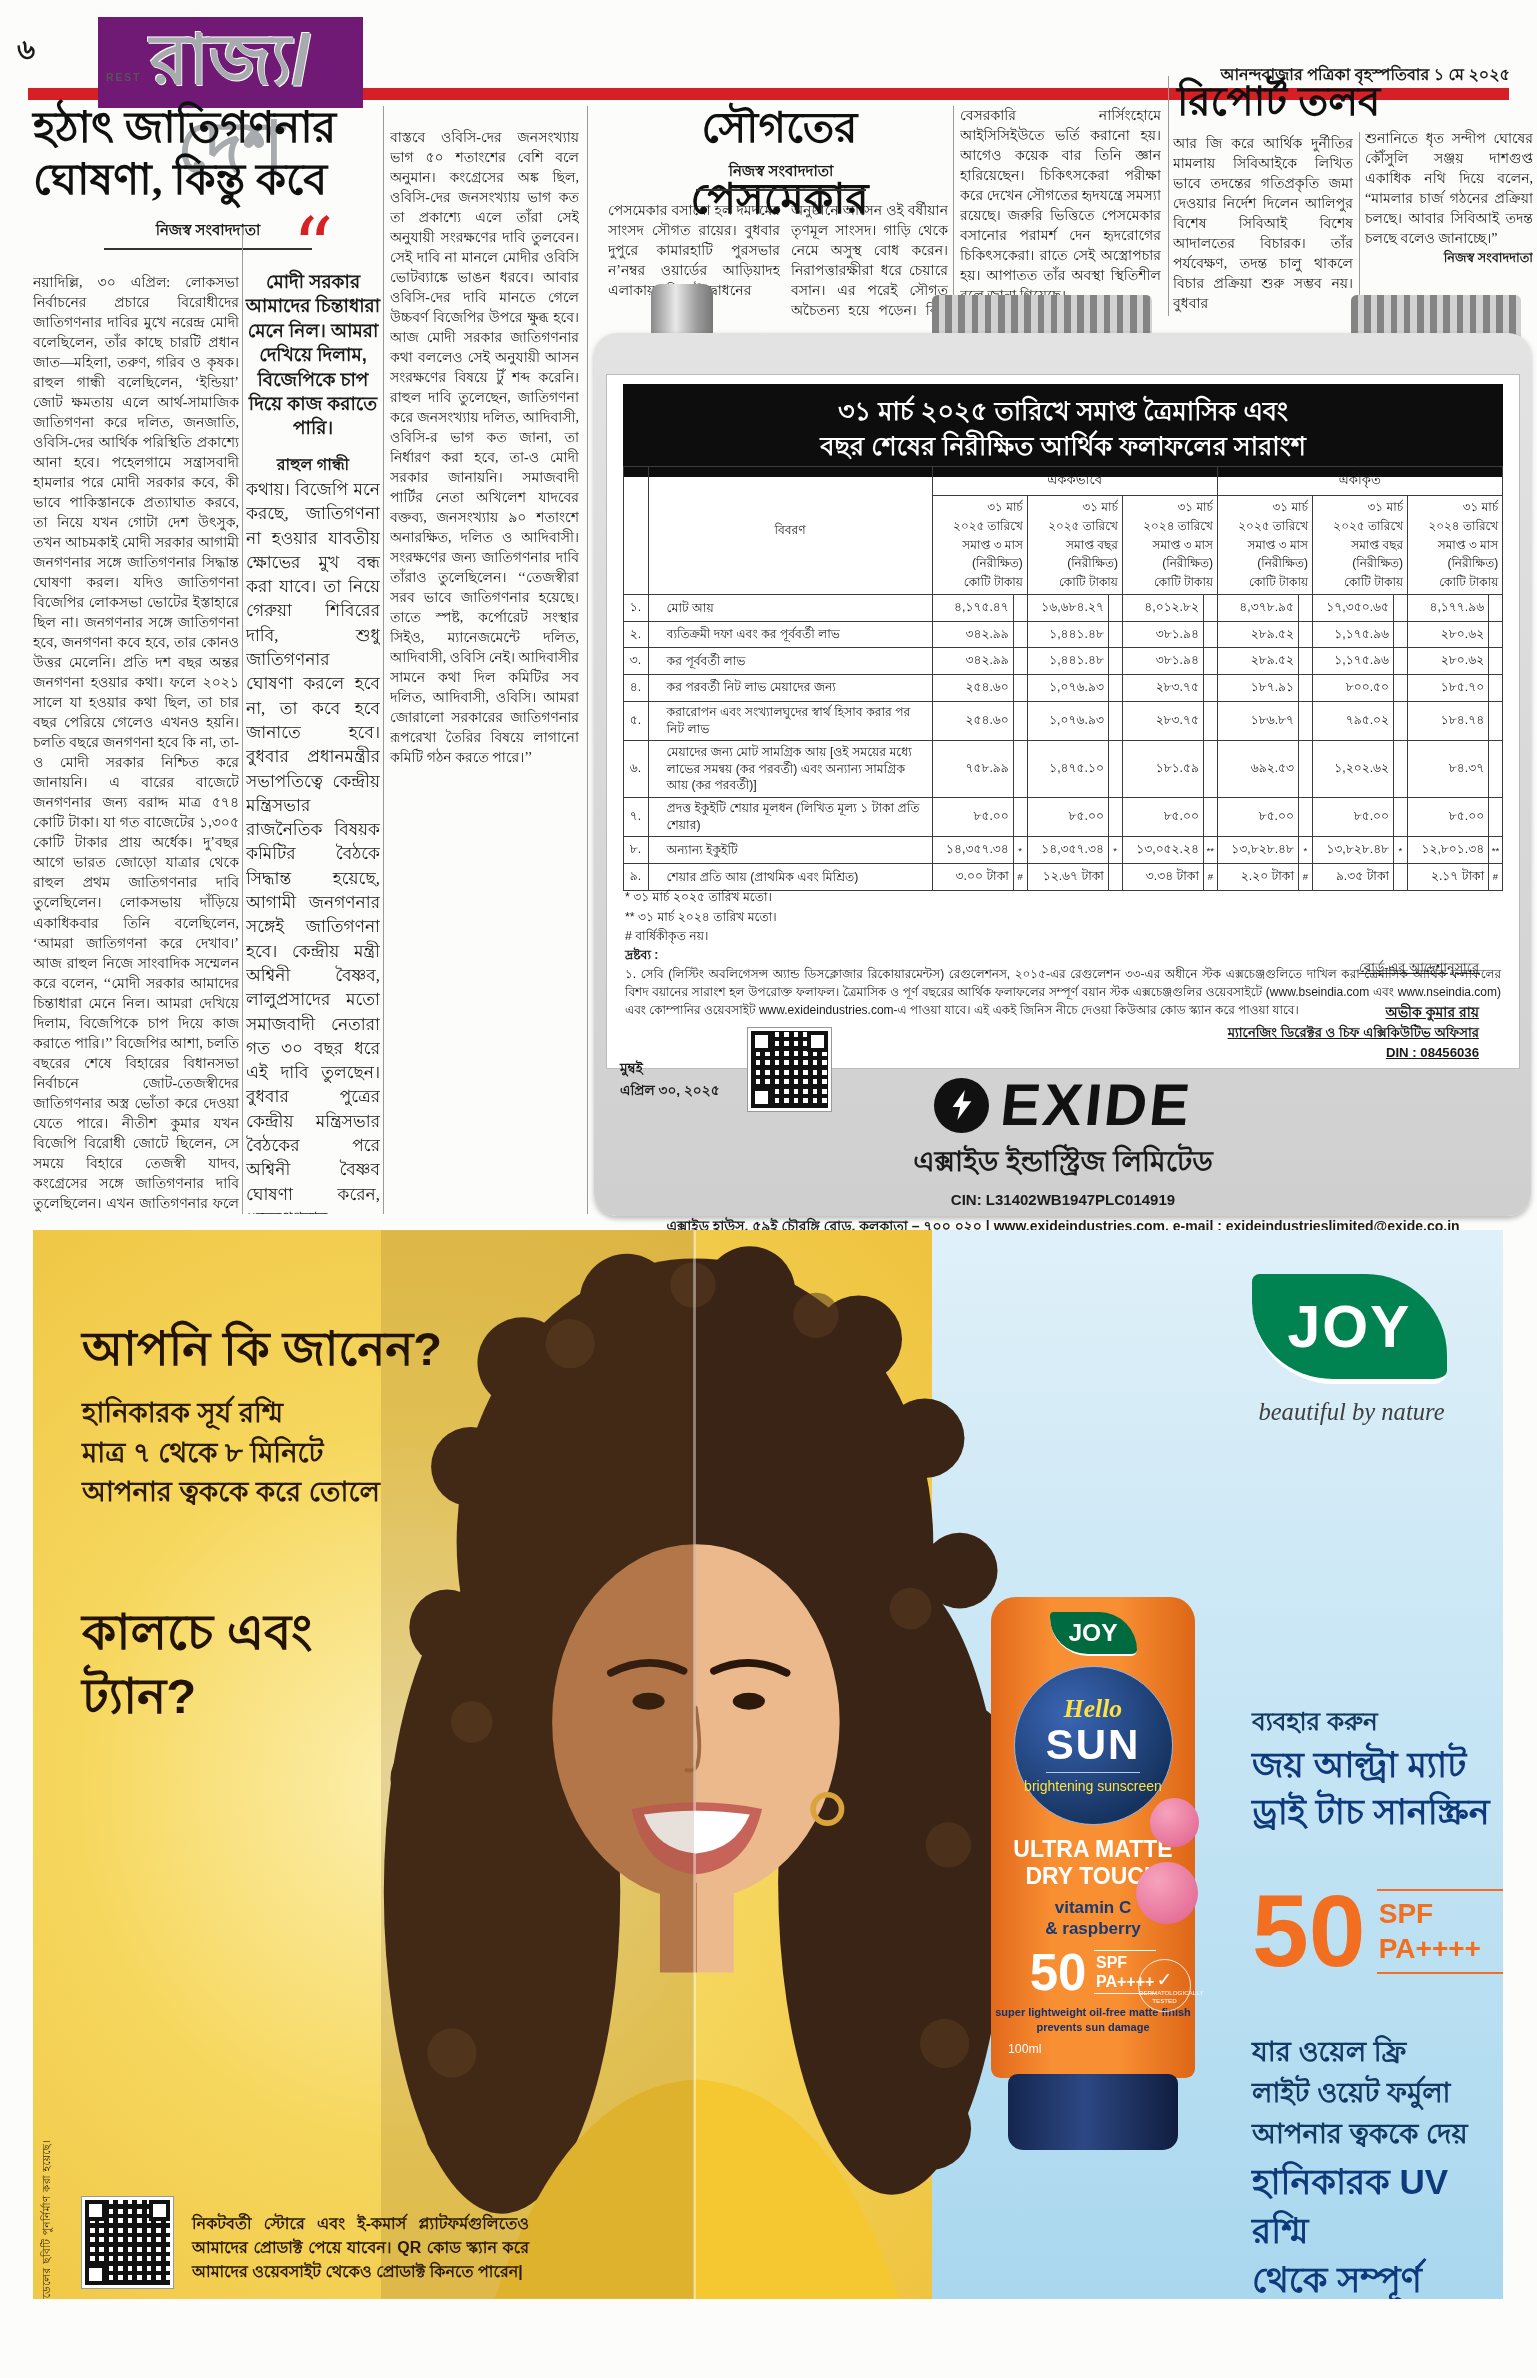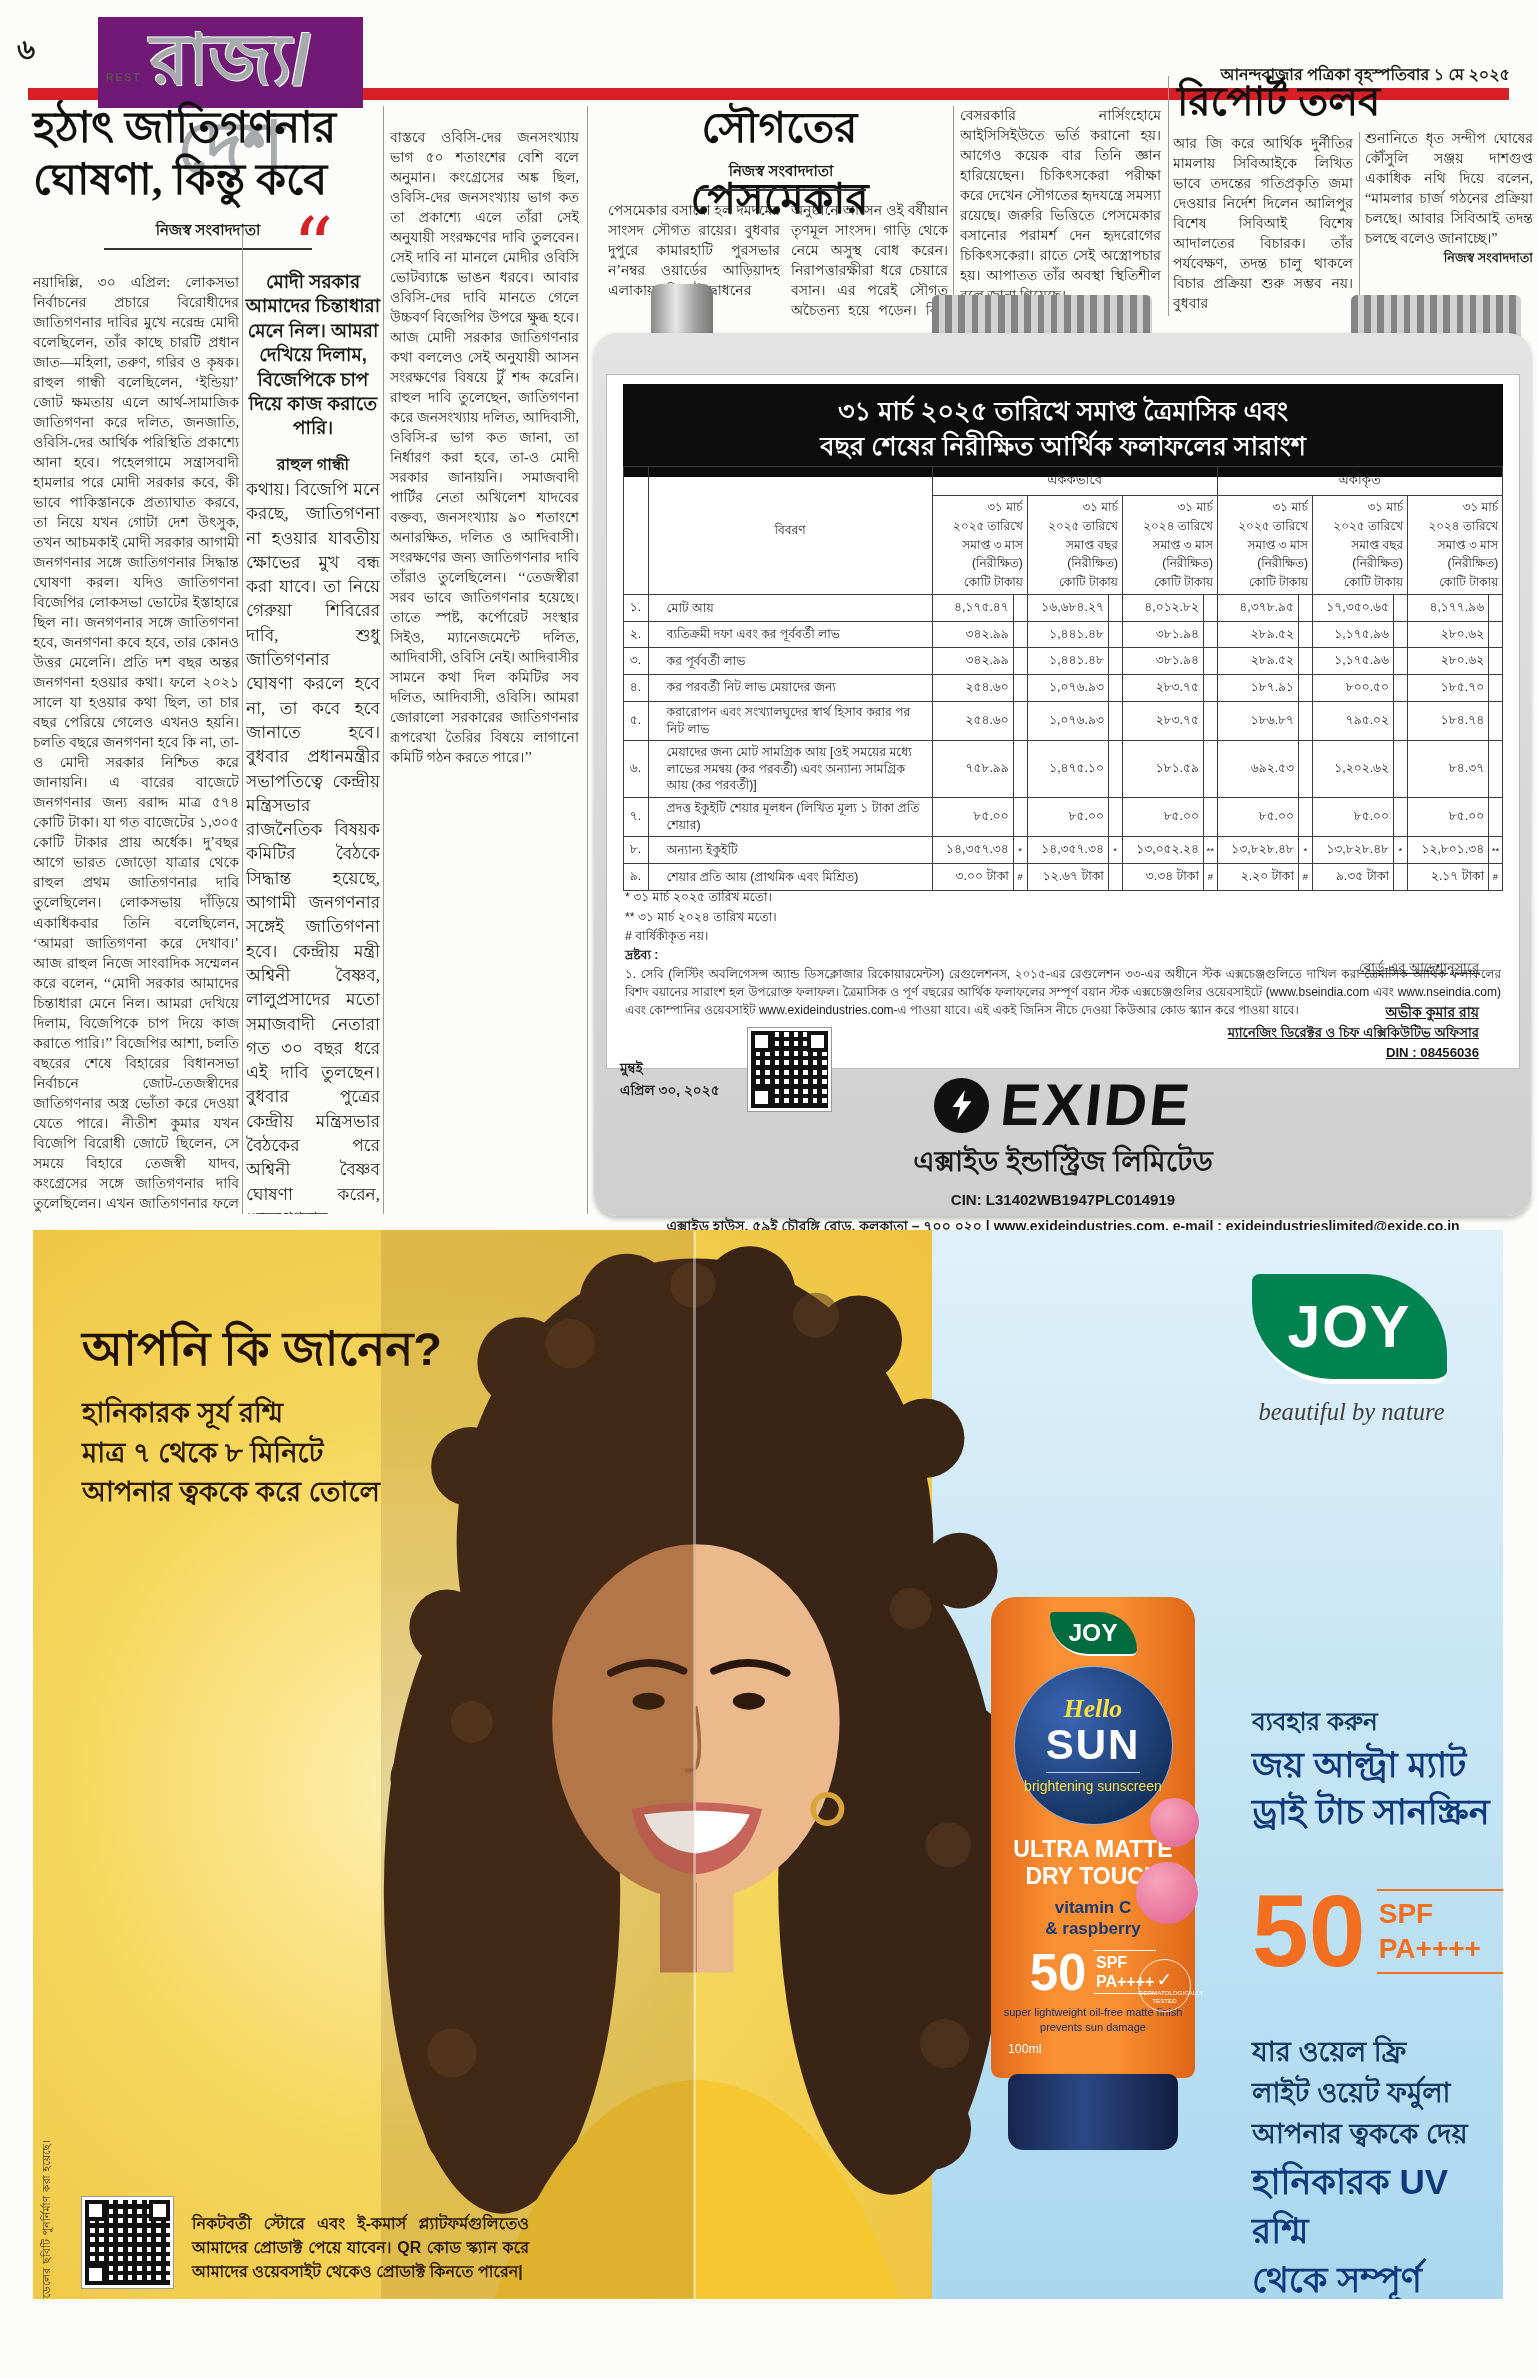--- a/index.html
+++ b/index.html
@@ -122,21 +122,21 @@
       background:radial-gradient(circle at 35% 30%, #3a66b5, #16335f 75%); border:1.9px solid #8fb3e6;
       display:flex; flex-direction:column; align-items:center; justify-content:center; }
   .sun-hello { color:#ffe23f; font-size:25.6px; font-weight:bold; font-style:italic; font-family:"Liberation Serif",serif; }
   .sun-word { color:#fff; font-size:42px; font-weight:900; letter-spacing:1.9px; line-height:1; border-bottom:0.9px solid #b9cdf0; padding-bottom:5.7px; }
   .sun-sub { color:#ffe23f; font-size:14px; line-height:1.25; margin-top:5.7px; }
   .tube-um { color:#fff; font-size:23px; font-weight:900; line-height:1.2; margin-top:11.4px; }
   .tube-ing { color:#173a73; font-size:17px; font-weight:bold; line-height:1.25; margin-top:5.7px; }
   .tube-spf { display:flex; justify-content:center; align-items:center; gap:7.6px; margin-top:7.6px; }
   .tube-spf .n { color:#fff; font-size:51px; font-weight:900; line-height:1; }
   .tube-spf .u { color:#fff; font-size:16px; font-weight:bold; text-align:left; border-top:1.9px solid #fff; border-bottom:1.9px solid #fff; padding:1.9px 1.9px; line-height:1.2; }
-  .tube-claims { color:#14306b; font-size:11px; font-weight:normal; line-height:1.3; margin-top:7.6px; }
+  .tube-claims { color:#14306b; font-size:11px; font-weight:bold; line-height:1.3; margin-top:7.6px; }
   .tube-size { color:#fff; font-size:12.3px; text-align:left; margin:7.6px 0 0 17px; }
   .berry { position:absolute; border-radius:50%; background:radial-gradient(circle at 35% 30%, #f6a3bd, #e05f8b); }
   .b1 { left:1117px; top:568px; width:49px; height:49px; }
   .b2 { left:1103px; top:632px; width:62px; height:62px; }
   .seal { position:absolute; left:1105px; top:729px; width:53px; height:53px; border:1.9px solid rgba(255,255,255,.85);
       border-radius:50%; color:#fff; font-size:6.2px; text-align:center; line-height:1.3; padding-top:9.5px; }
   .seal .chk { font-size:19px; line-height:1; display:block; }
 
   .joy-use { position:absolute; left:1219px; top:473px; font-size:24.6px; font-weight:bold; color:#123a63; }
   .joy-prod { position:absolute; left:1219px; top:511px; font-size:35px; font-weight:900; color:#0e3a7c; line-height:1.35; }
@@ -487,20 +487,24 @@
     <rect x="330" y="0" width="3" height="1130" fill="rgba(255,255,255,0.45)"></rect>
     <rect x="0" y="0" width="331" height="1130" fill="rgba(110,70,30,0.16)"></rect>
   </svg>
 
   <div class="joy-q">আপনি কি জানেন?</div>
   <div class="joy-sub">
     <div>হানিকারক সূর্য রশ্মি</div>
     <div>মাত্র ৭ থেকে ৮ মিনিটে</div>
     <div>আপনার ত্বককে করে তোলে</div>
   </div>
+  <div class="joy-emph">
+    <div>কালচে এবং</div>
+    <div>ট্যান?</div>
+  </div>
 
   <div class="joy-logo">
     <span>JOY</span>
   </div>
   <div class="joy-tagline">beautiful by nature</div>
 
   <div class="tube">
     <div class="tube-inner">
       <div class="tube-joy">JOY</div>
       <div class="sun-circle">

